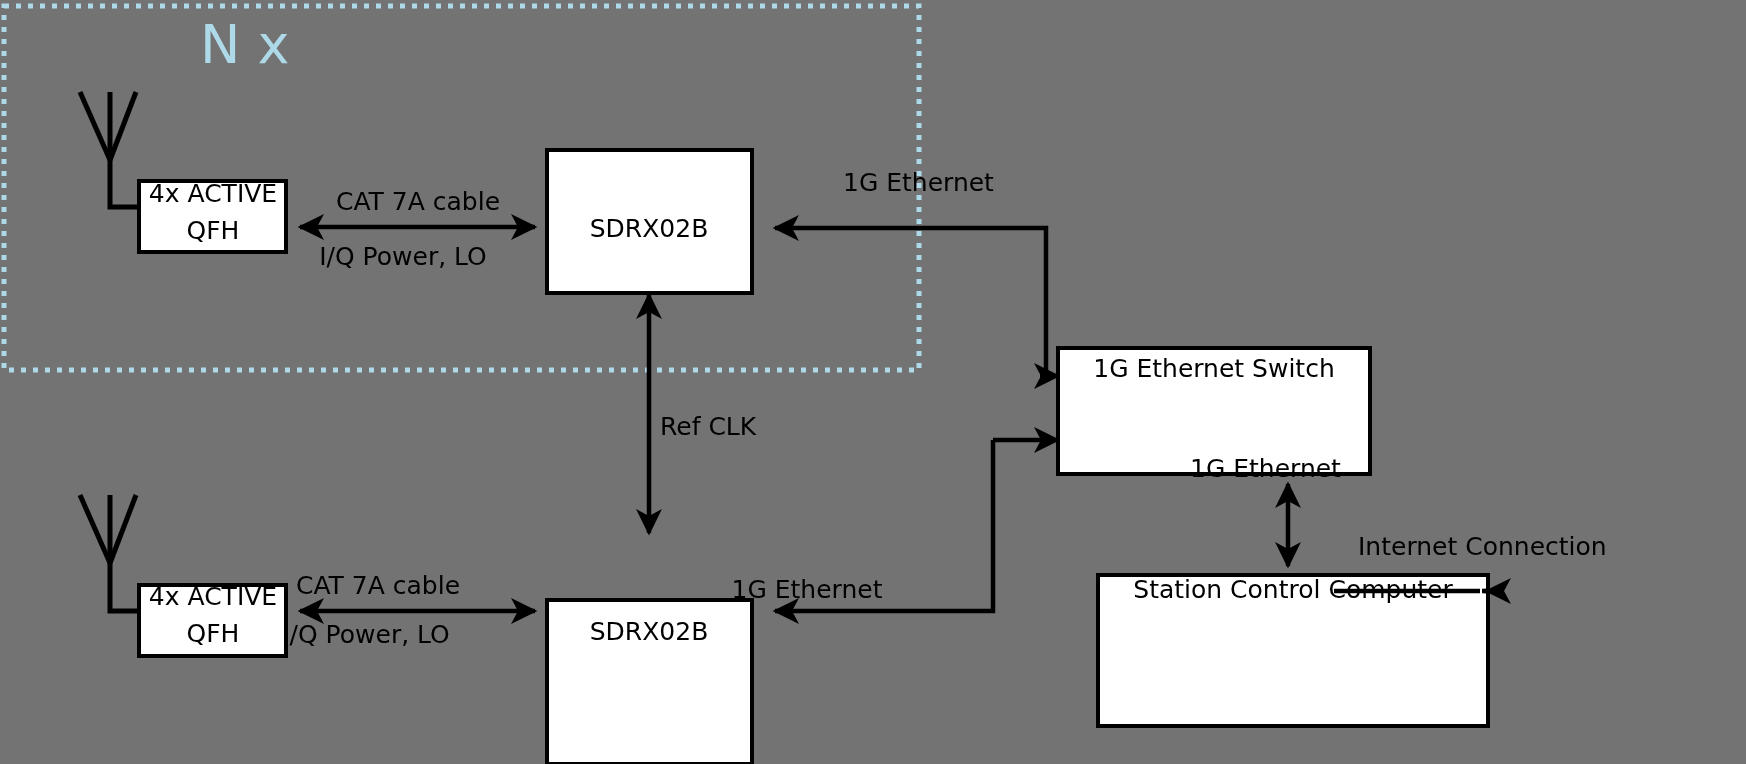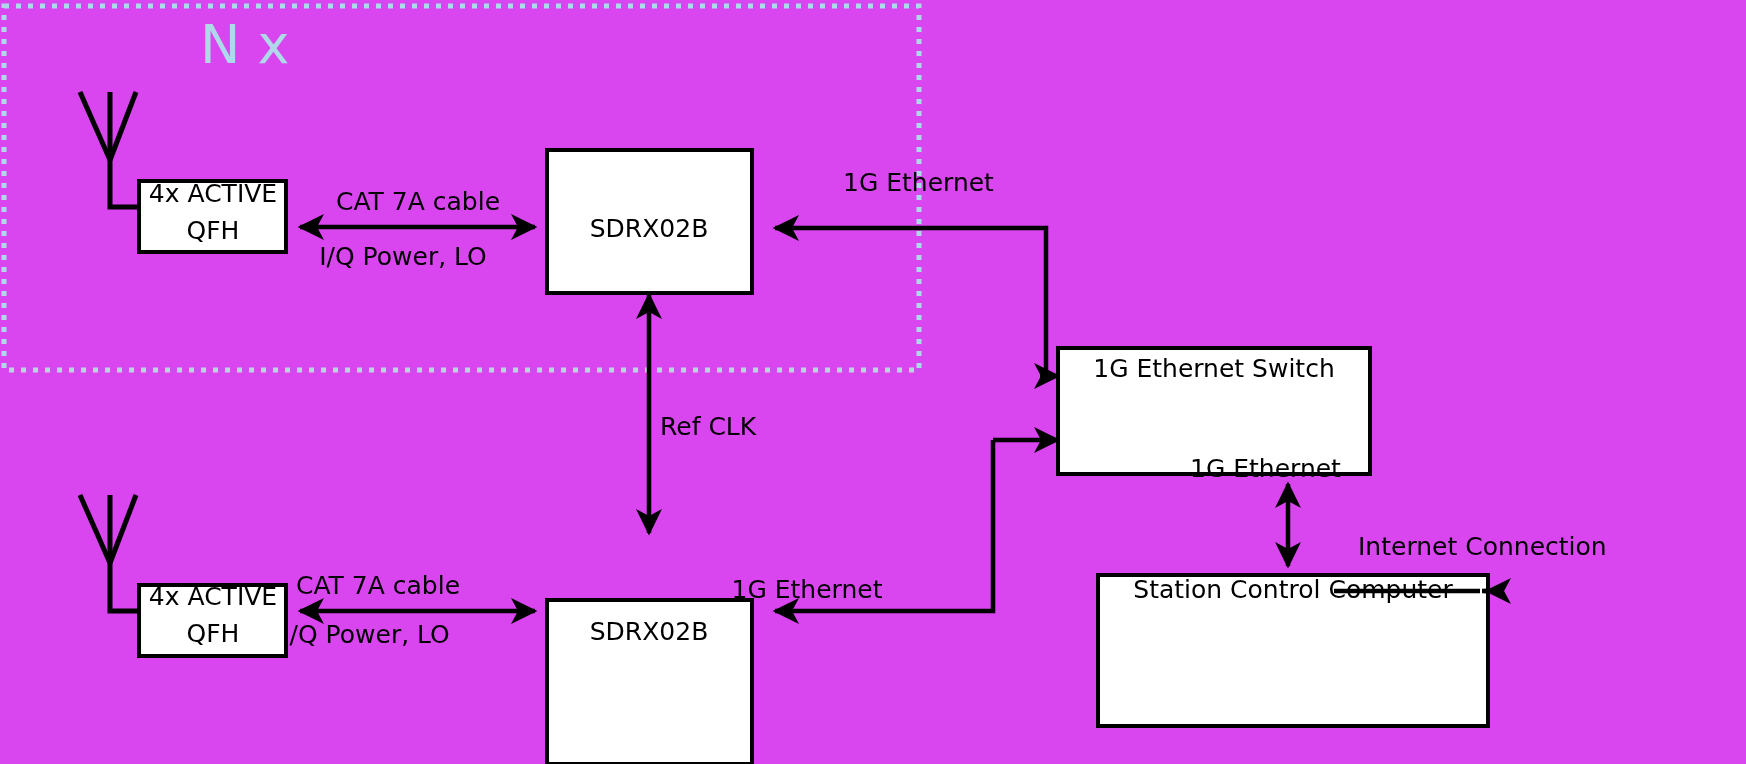--- a/index.html
+++ b/index.html
@@ -10,21 +10,21 @@
   body {
     width: 1746px;
     height: 764px;
     overflow: hidden;
     font-family: "DejaVu Sans", "Liberation Sans", sans-serif;
   }
   #diagram-root {
     position: relative;
     width: 1746px;
     height: 764px;
-    background: #d946ef;
+    background: #737373;
   }
   svg#diagram-svg {
     display: block;
     width: 1746px;
     height: 764px;
   }
   .box-rect {
     fill: #ffffff;
     stroke: #000000;
     stroke-width: 4;

